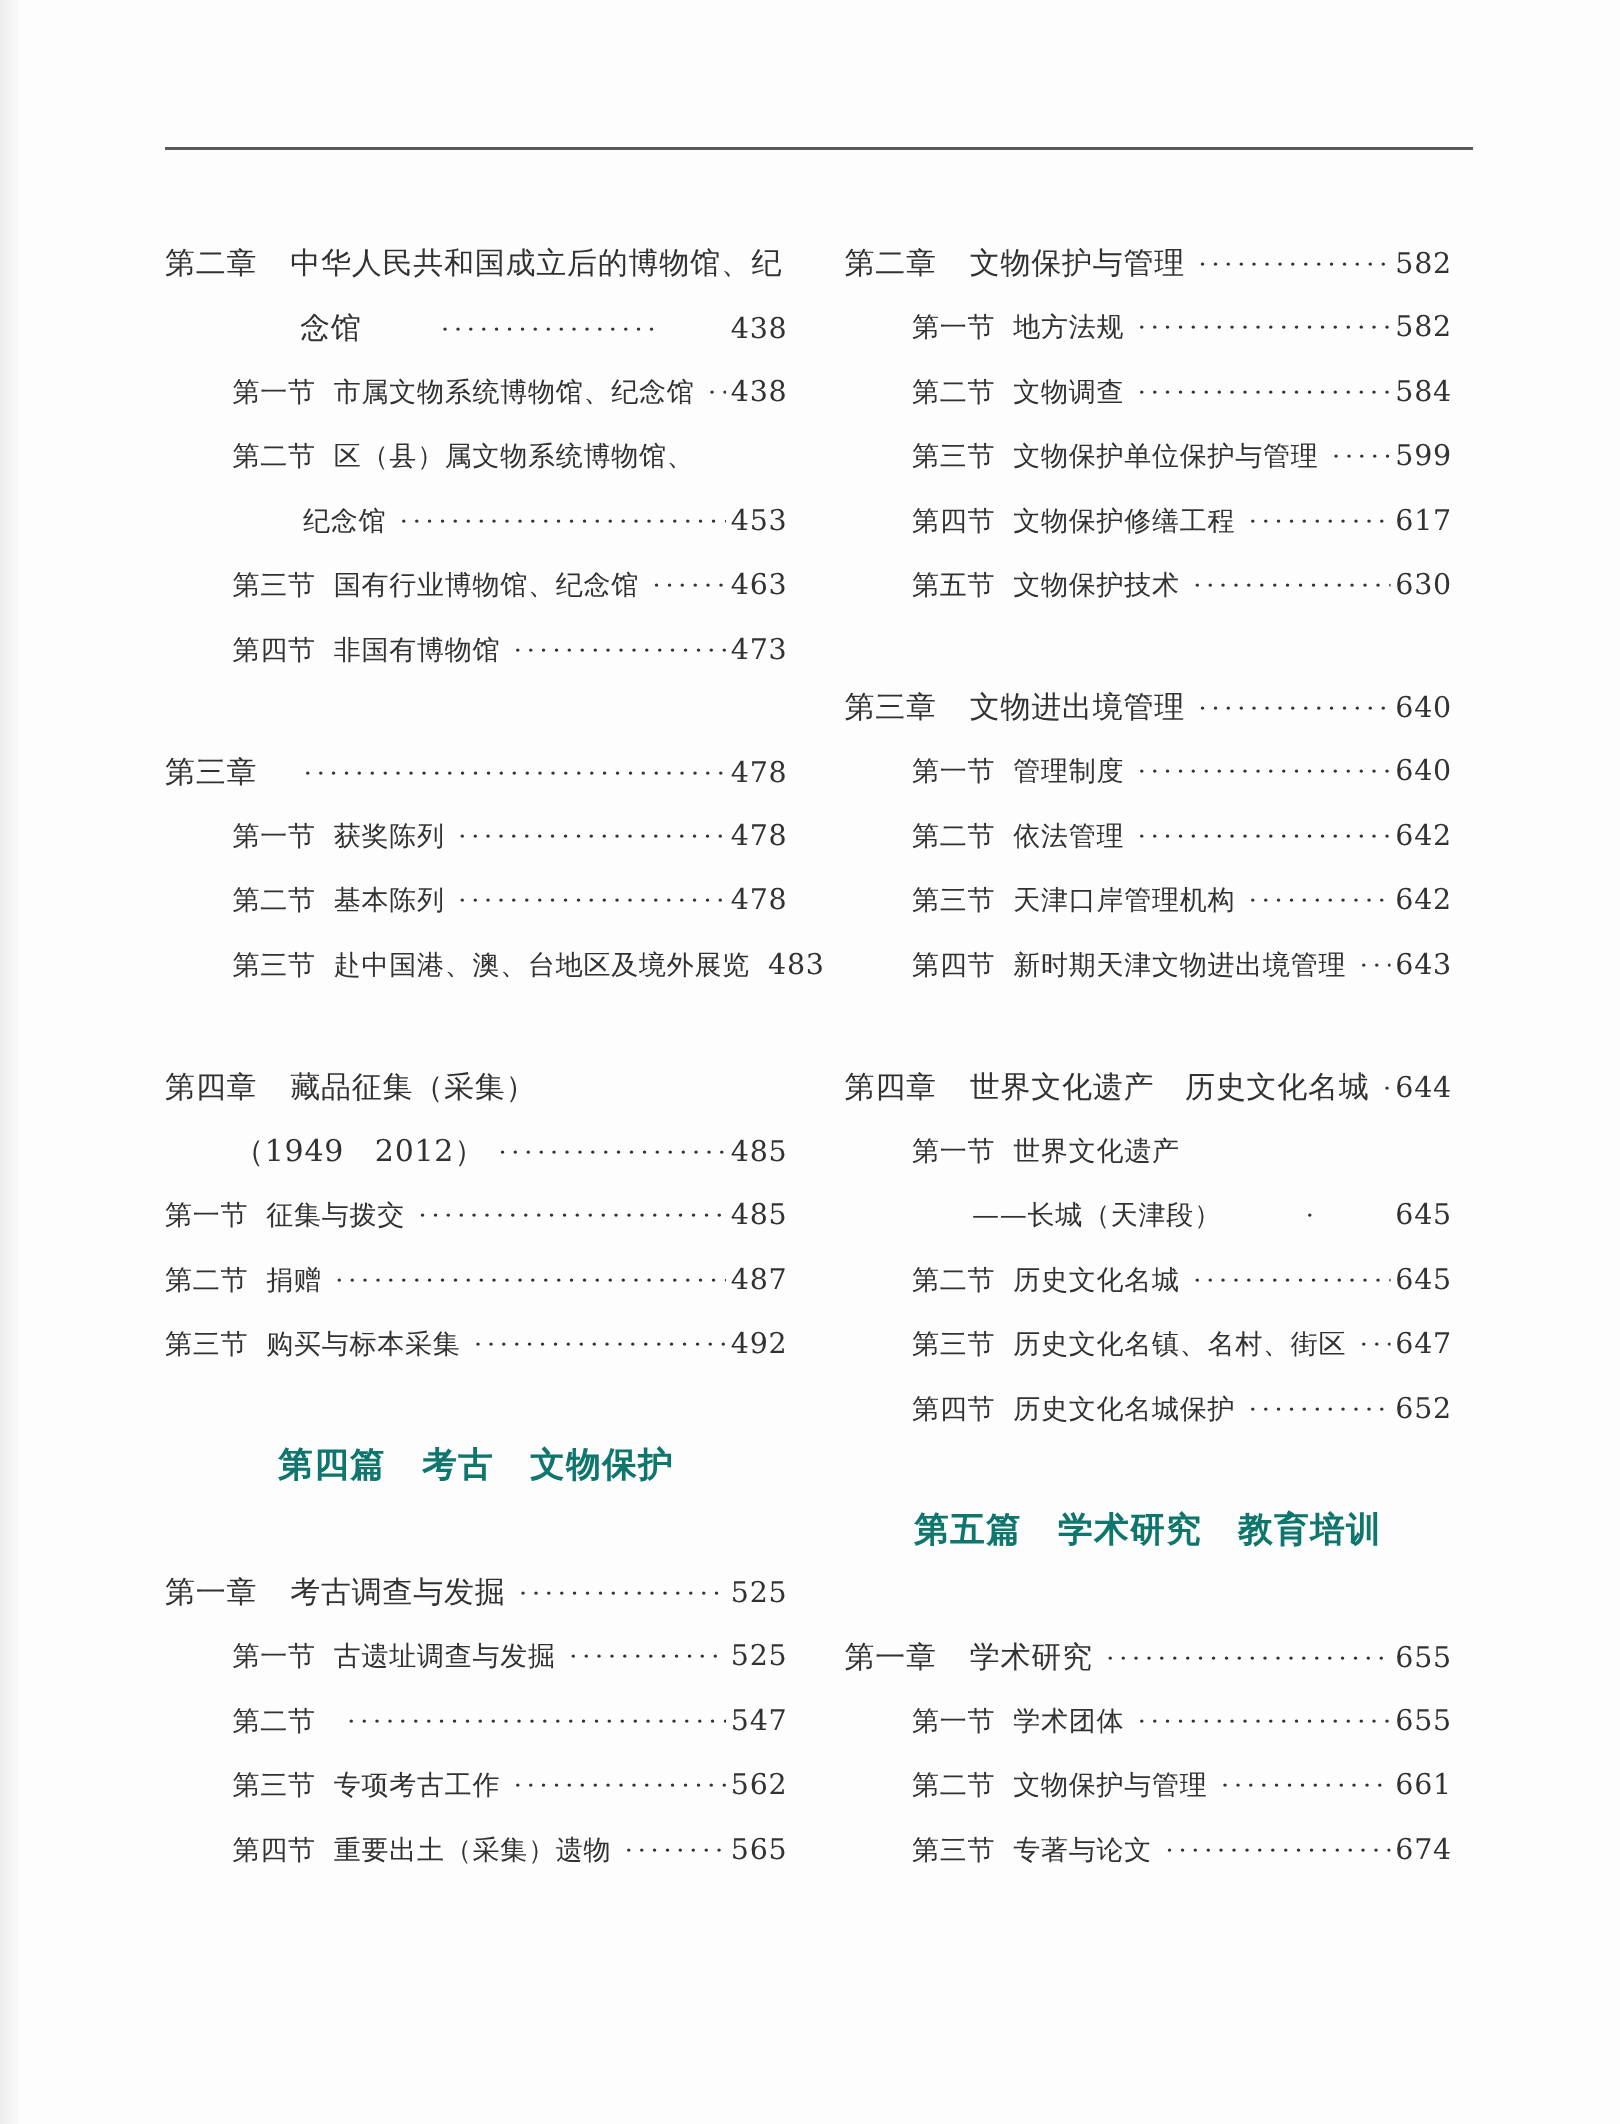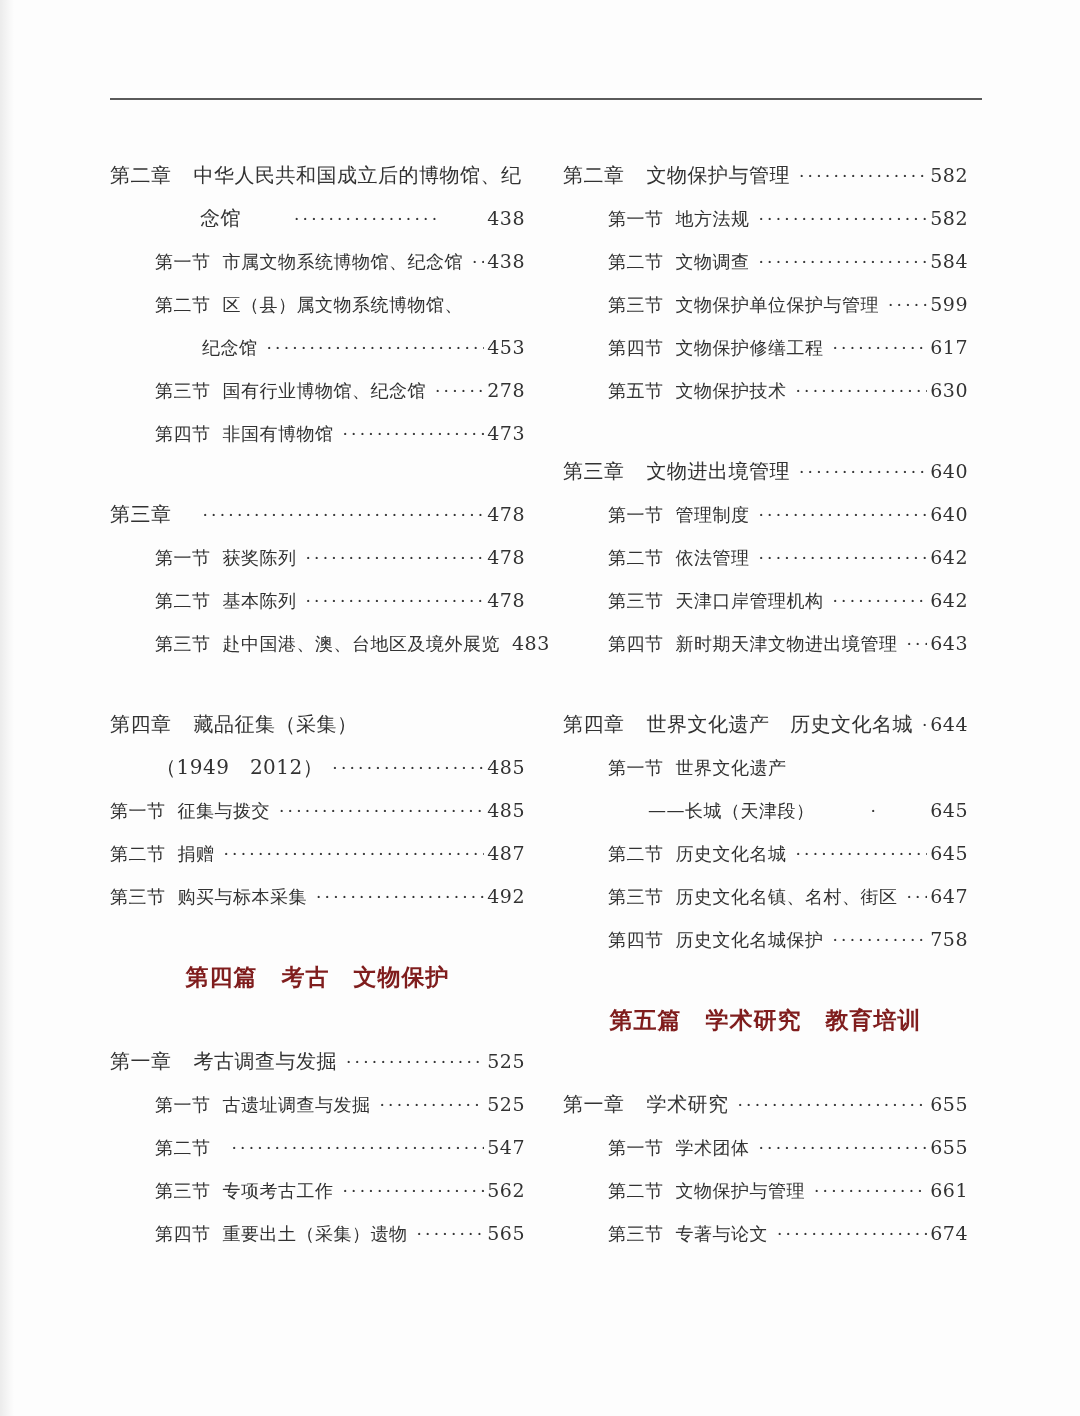--- a/index.html
+++ b/index.html
@@ -44,21 +44,21 @@
   .sec .label,.sec0 .label{margin-right:12px;}
   .c-title{padding-left:90px;font-size:20px;gap:44px;}
   .c-paren{padding-left:46px;font-size:20px;}
   .c-sec{padding-left:92px;}
   .c-dash{padding-left:85px;gap:47px;}
 
   .part{
     display:block;text-align:center;
     font-family:"DejaVu Sans","Liberation Sans",sans-serif;
     font-weight:700;font-size:23px;letter-spacing:1px;
-    color:#7f1d1d;
+    color:#0f766e;
     margin-bottom:41px;
   }
 
   .label{flex:0 0 auto;}
   .title{flex:0 0 auto;}
   .leader{
     flex:1 1 auto;min-width:0;overflow:hidden;
     font-size:17px;letter-spacing:3.2px;
     margin:0 3px 0 9px;color:#333333;
   }
@@ -96,21 +96,21 @@
         <div class="row c-sec">
 
     <span class="title">纪念馆</span>
     <span class="leader" aria-hidden="true">··············································································································</span>
     <span class="pagenum">453</span>
   </div>
         <div class="row sec">
     <span class="label">第三节</span>
     <span class="title">国有行业博物馆、纪念馆</span>
     <span class="leader" aria-hidden="true">··············································································································</span>
-    <span class="pagenum">278</span>
+    <span class="pagenum">463</span>
   </div>
         <div class="row sec">
     <span class="label">第四节</span>
     <span class="title">非国有博物馆</span>
     <span class="leader" aria-hidden="true">··············································································································</span>
     <span class="pagenum">473</span>
   </div>
         <div class="row ch gap">
     <span class="label">第三章</span>
     <span class="leader" aria-hidden="true">··············································································································</span>
@@ -292,21 +292,21 @@
         <div class="row sec">
     <span class="label">第三节</span>
     <span class="title">历史文化名镇、名村、街区</span>
     <span class="leader" aria-hidden="true">··············································································································</span>
     <span class="pagenum">647</span>
   </div>
         <div class="row sec">
     <span class="label">第四节</span>
     <span class="title">历史文化名城保护</span>
     <span class="leader" aria-hidden="true">··············································································································</span>
-    <span class="pagenum">758</span>
+    <span class="pagenum">652</span>
   </div>
         <div class="row part gap">
     
     <span class="title">第五篇　学术研究　教育培训</span>
     
     
   </div>
         <div class="row ch">
     <span class="label">第一章</span>
     <span class="title">学术研究</span>

